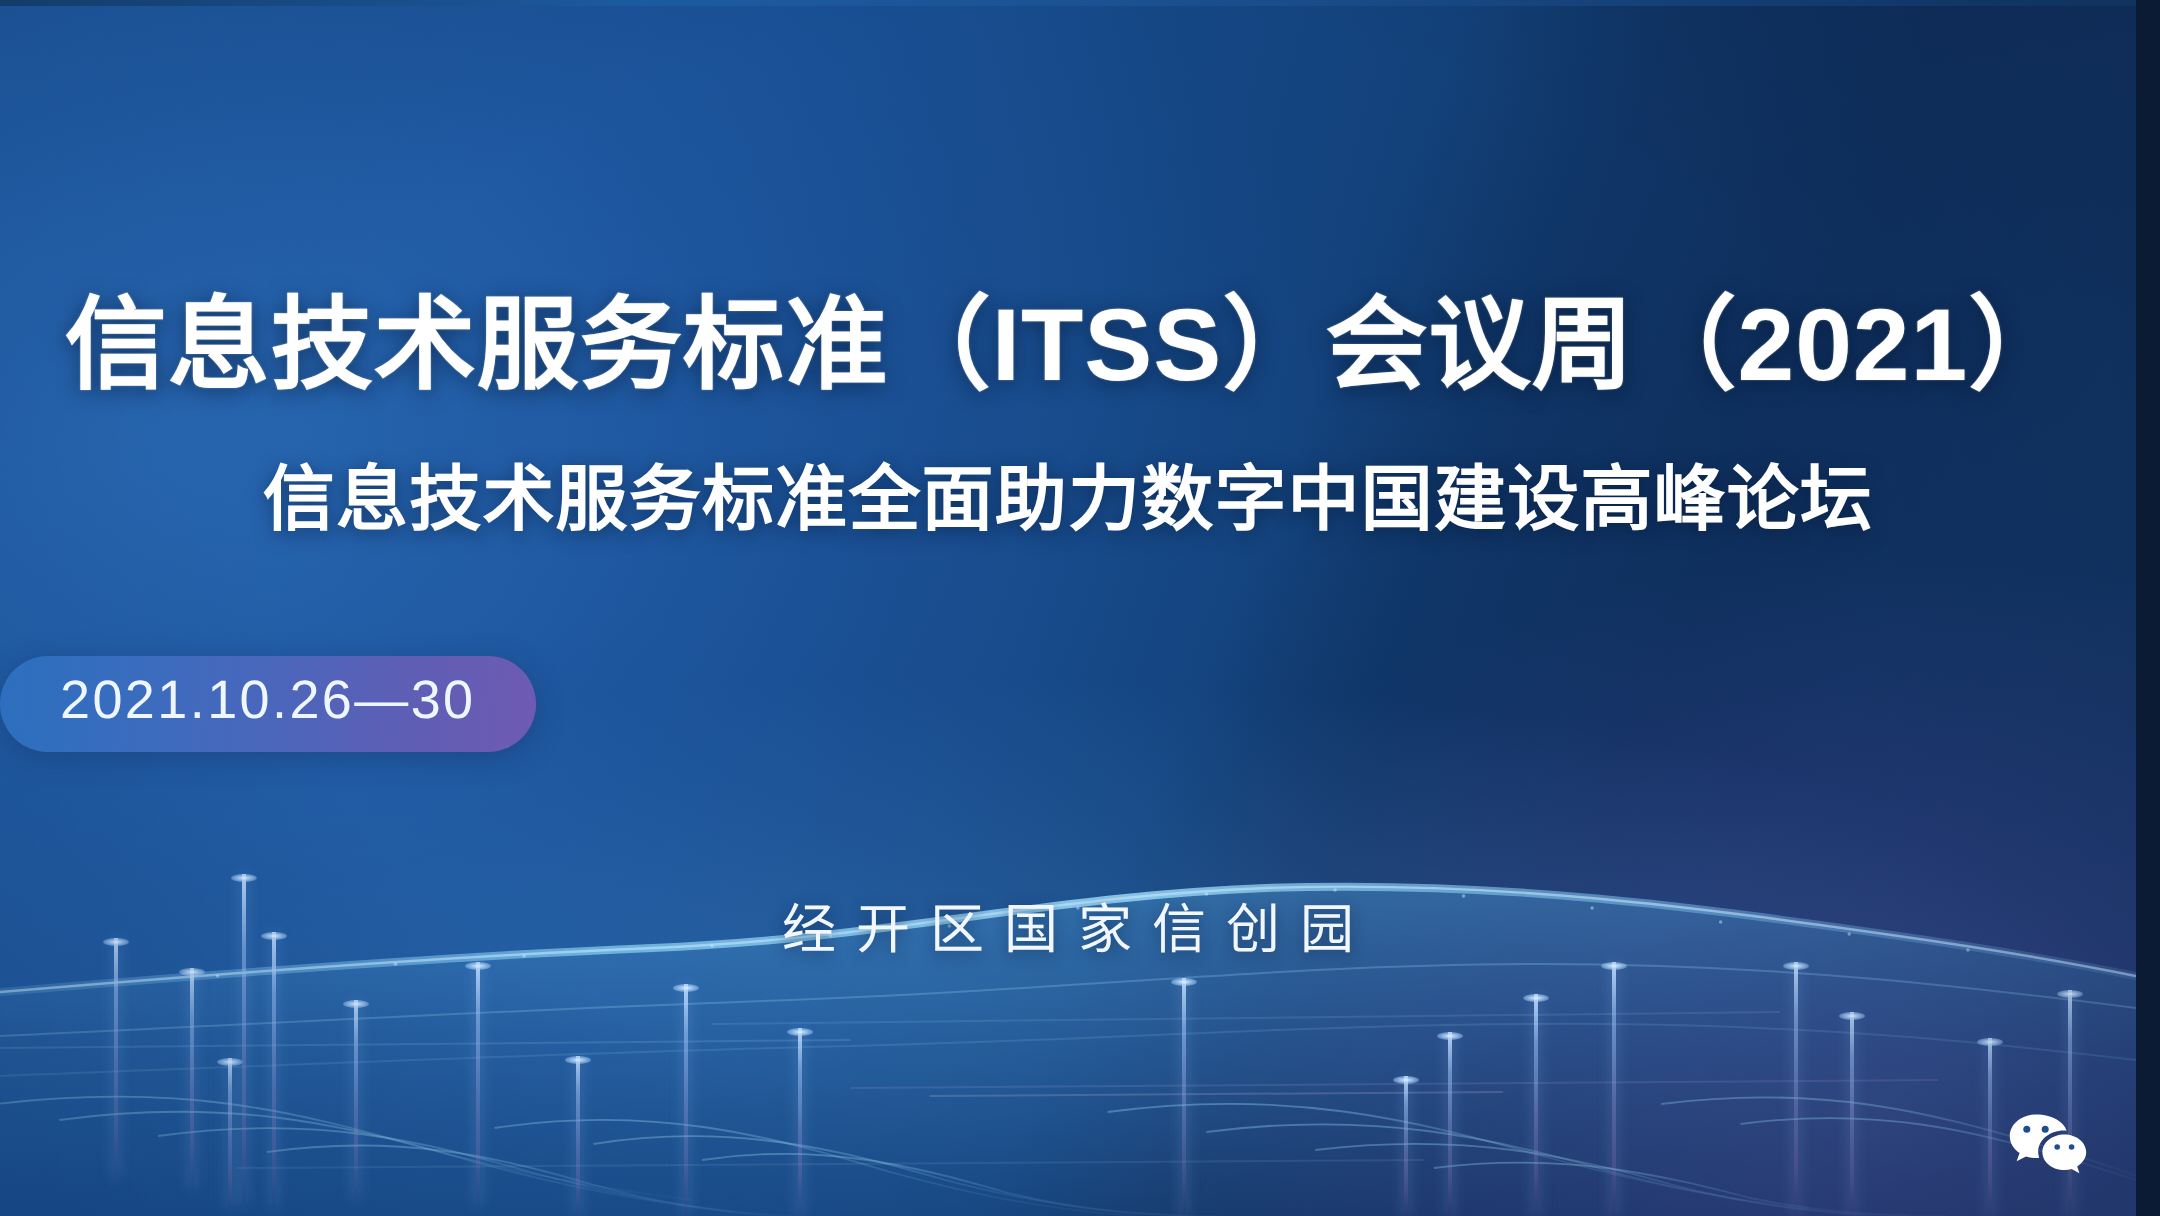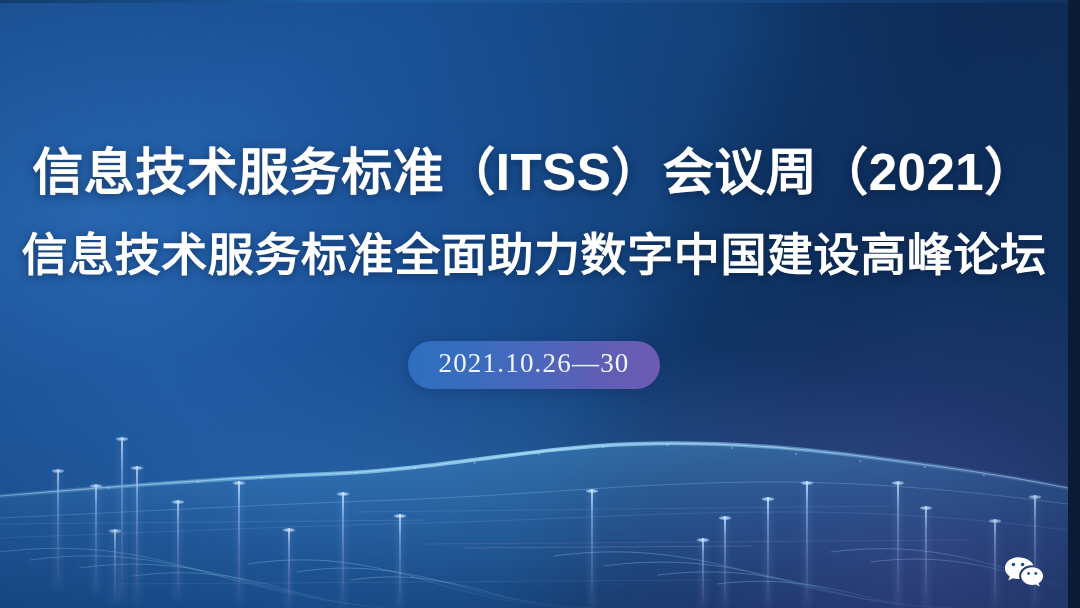--- a/index.html
+++ b/index.html
@@ -129,34 +129,32 @@
     letter-spacing: 0.5px;
     white-space: nowrap;
     text-shadow: 0 2px 10px rgba(4,20,48,0.55), 0 0 1px rgba(255,255,255,0.5);
   }
   .subtitle {
     position: absolute;
     top: 228px;
     left: 0; right: 0;
     text-align: center;
     color: #ffffff;
-    font-size: 46px;
+    font-size: 36px;
     line-height: 1.2;
     font-weight: 700;
     letter-spacing: 0.6px;
     white-space: nowrap;
     text-shadow: 0 2px 9px rgba(4,20,48,0.5);
   }
 
   .date-wrap {
     position: absolute;
-    top: 341px;
+    top: 328px;
     left: 0; right: 0;
-    text-align: center;
-    font-family: Liberation Serif, serif;
   }
   .date-pill {
     display: inline-block;
     padding: 8px 30px 10px;
     border-radius: 999px;
     background: linear-gradient(95deg,
       #2c6fbe 0%,
       #3a6cbe 26%,
       #4b66bb 52%,
       #5d5fb5 74%,
@@ -312,20 +310,21 @@
   <div class="content">
 
     <div class="title">信息技术服务标准（ITSS）会议周（2021）</div>
 
     <div class="subtitle">信息技术服务标准全面助力数字中国建设高峰论坛</div>
 
     <div class="date-wrap">
       <span class="date-pill">2021.10.26—30</span>
     </div>
 
+    <div class="venue">经开区国家信创园</div>
 
     <div class="watermark">
       <svg class="wechat-icon" viewBox="0 0 40 34" aria-hidden="true">
 
         <path d="M14.2 1.2C6.8 1.2 0.9 6.1 0.9 12.1c0 3.4 1.9 6.4 4.9 8.4L4.3 24.6l4.7-2.4c1.6 0.5 3.3 0.8 5.2 0.8 0.5 0 1 0 1.4-0.1 -0.3-0.9-0.5-1.9-0.5-2.9 0-5.9 5.7-10.7 12.8-10.7 0.5 0 0.9 0 1.4 0.1C28.1 4.9 21.8 1.2 14.2 1.2Z" fill="#ffffff"></path>
         <circle cx="9.4" cy="8.6" r="1.75" fill="#1b4f8f"></circle>
         <circle cx="18.6" cy="8.6" r="1.75" fill="#1b4f8f"></circle>
 
         <path d="M39.1 20.1c0-4.9-4.9-8.9-10.9-8.9 -6.1 0-11 4-11 8.9 0 4.9 4.9 8.9 11 8.9 1.3 0 2.5-0.2 3.6-0.5l3.9 2.1 -1.1-3.4C37.4 25.4 39.1 22.9 39.1 20.1Z" fill="#ffffff"></path>
         <circle cx="24.6" cy="17.5" r="1.4" fill="#1b4f8f"></circle>

